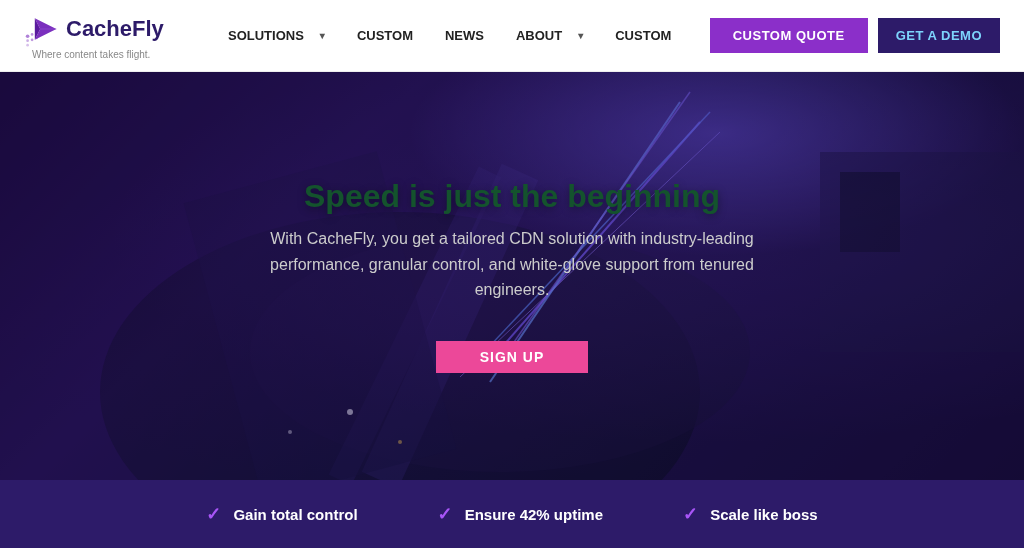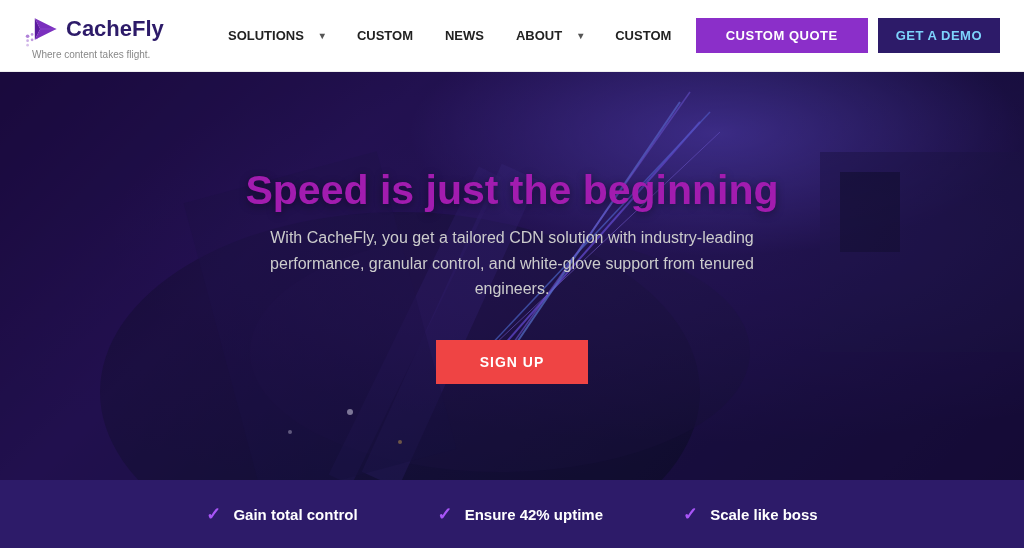--- a/index.html
+++ b/index.html
@@ -63,21 +63,21 @@
       color: #555;
     }
     .nav-buttons {
       display: flex;
       gap: 10px;
     }
     .btn-custom-quote {
       background: #8b2fc9;
       color: #fff;
       border: none;
-      padding: 10px 30px;
+      padding: 10px 23px;
       font-size: 13px;
       font-weight: 700;
       cursor: pointer;
       text-transform: uppercase;
       letter-spacing: 0.5px;
     }
     .btn-get-demo {
       background: #2d1b69;
       color: #7dd3fc;
       border: none;
@@ -126,41 +126,41 @@
     }
     .hero-content {
       position: relative;
       z-index: 2;
       text-align: center;
       color: #fff;
       max-width: 720px;
       padding: 0 20px;
     }
     .hero-title {
-      font-size: 41px;
+      font-size: 32px;
       font-weight: 800;
-      color: #a21caf;
+      color: #14532d;
       line-height: 1.1;
       margin-bottom: 12px;
       text-shadow: 0 2px 8px rgba(0,0,0,0.4);
     }
     .hero-subtitle {
       font-size: 16px;
       color: #ccc;
       line-height: 1.6;
       margin-bottom: 38px;
       max-width: 560px;
       margin-left: auto;
       margin-right: auto;
     }
     .btn-signup {
-      background: #ef4444;
+      background: #ec4899;
       color: #fff;
       border: none;
-      padding: 14px 44px;
+      padding: 8px 44px;
       font-size: 14px;
       font-weight: 700;
       cursor: pointer;
       text-transform: uppercase;
       letter-spacing: 1px;
     }
 
     
     .bottom-bar {
       background: #2d1b69;

